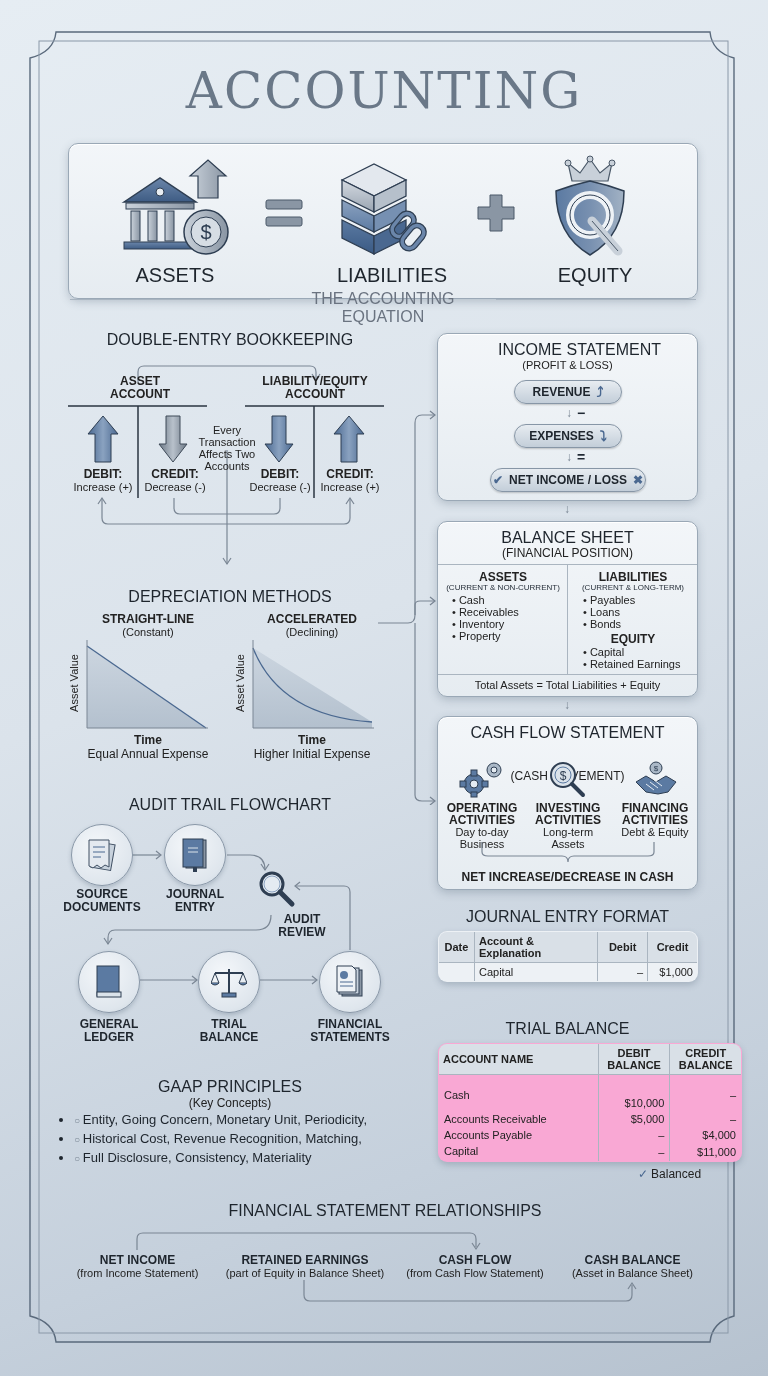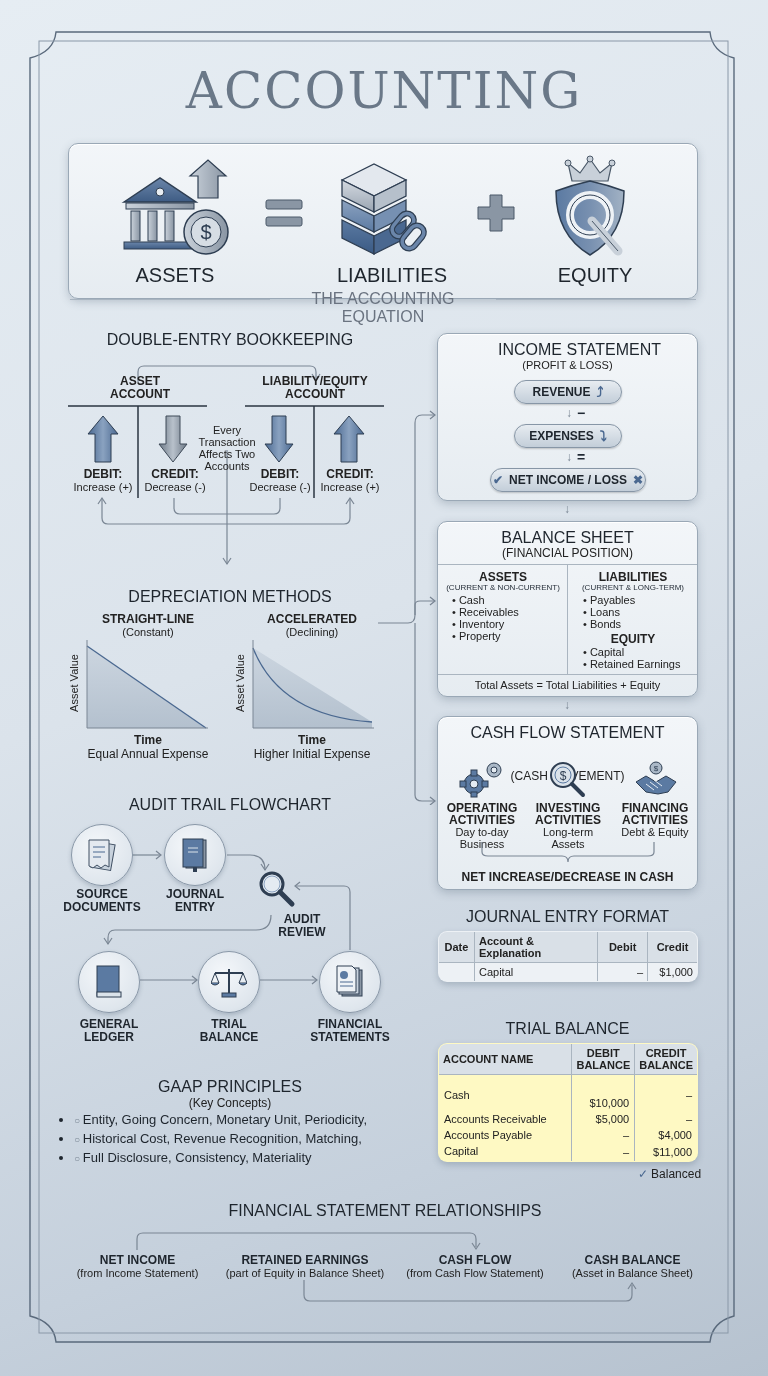--- a/index.html
+++ b/index.html
@@ -47,23 +47,23 @@
     display: flex; align-items: center; justify-content: center;
     font-size: 12px; font-weight: bold; color: #1e252d; gap: 6px;
   }
   table { border-collapse: collapse; }
   .jtable { position: absolute; left: 438px; top: 931px; width: 260px; font-size: 11px; color: #222;
     border-radius: 9px; overflow: hidden; border: 1px solid #9aa8b6;
     box-shadow: 0 3px 6px rgba(60,80,100,0.25); background: #edf1f5; }
   .jtable th { background: #d9e0e7; font-weight: bold; padding: 3px 4px; border-right: 1px solid #aab5c0; border-bottom: 1px solid #aab5c0; height: 20px; }
   .jtable td { padding: 1px 4px; border-right: 1px solid #aab5c0; vertical-align: top; line-height: 16px; }
   .jtable th:last-child, .jtable td:last-child { border-right: none; }
-  .ttable { position: absolute; left: 438px; top: 1043px; width: 260px; font-size: 11px; color: #222;
+  .ttable { position: absolute; left: 438px; top: 1043px; width: 304px; font-size: 11px; color: #222;
     border-radius: 9px; overflow: hidden; border: 1px solid #9aa8b6;
-    box-shadow: 0 3px 6px rgba(60,80,100,0.25); background: #fef9c3; }
+    box-shadow: 0 3px 6px rgba(60,80,100,0.25); background: #f9a8d4; }
   .ttable th { background: #d9e0e7; font-weight: bold; padding: 3px 4px; border-right: 1px solid #aab5c0; border-bottom: 1px solid #aab5c0; height: 30px; line-height: 12px; }
   .ttable td { padding: 0 5px; border-right: 1px solid #aab5c0; line-height: 16px; }
   .ttable th:last-child, .ttable td:last-child { border-right: none; }
   .ttable tr.tot td { font-weight: bold; background: #d9e0e7; border-top: 1px solid #aab5c0; height: 22px; }
   .r { text-align: right; }
   .l { text-align: left; }
   ul.bullets { list-style: none; }
   ul.bullets li { font-size: 11px; line-height: 12px; color: #222; }
   ul.bullets li::before { content: "• "; }
   .gaap li { font-size: 13px; line-height: 18px; color: #1e252d; }

